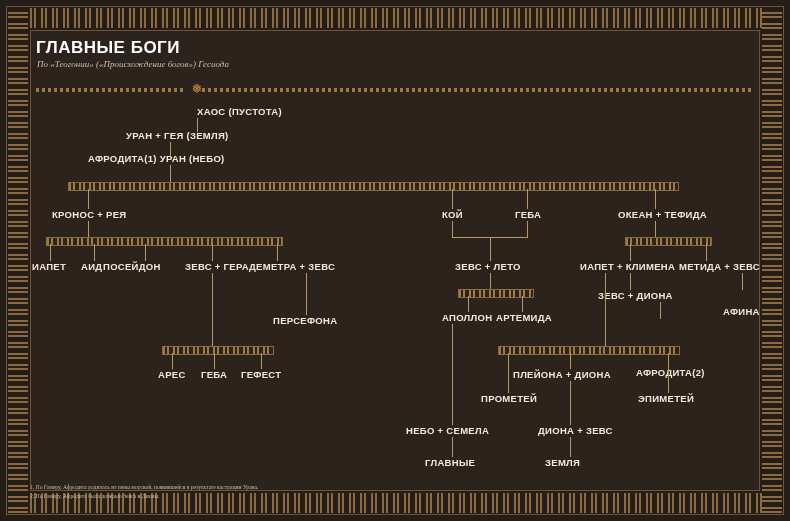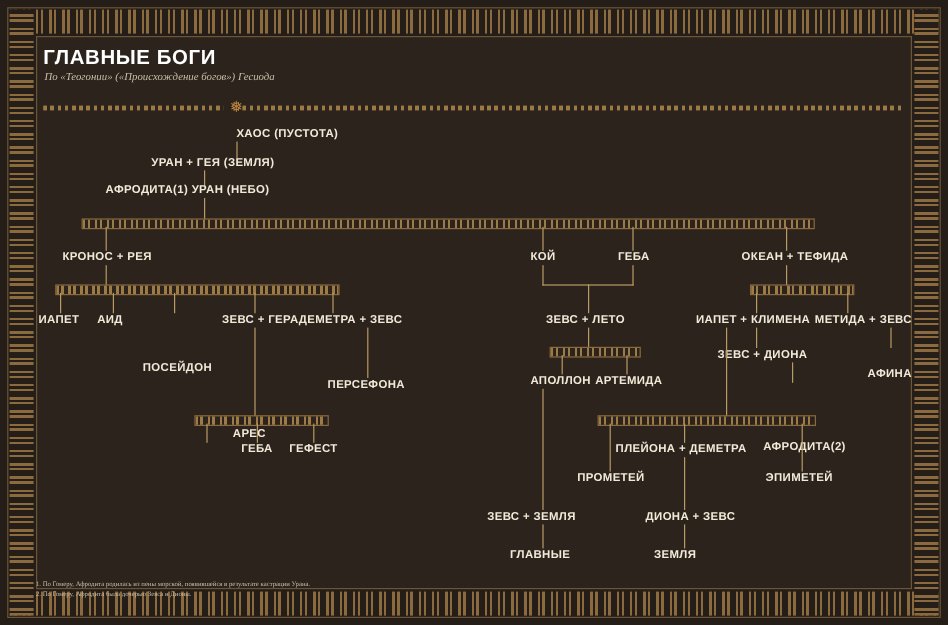--- a/index.html
+++ b/index.html
@@ -95,33 +95,33 @@
     <div class="vline" style="left:58px;top:191px;height:17px;"></div>
     <div class="bar" style="left:16px;top:207px;width:235px;"></div>
     <div class="vline" style="left:20px;top:214px;height:17px;"></div>
     <div class="vline" style="left:64px;top:214px;height:17px;"></div>
     <div class="vline" style="left:115px;top:214px;height:17px;"></div>
     <div class="vline" style="left:182px;top:214px;height:17px;"></div>
     <div class="vline" style="left:247px;top:214px;height:17px;"></div>
 
     <div class="node" style="left:2px;top:231px;">ИАПЕТ</div>
     <div class="node" style="left:51px;top:231px;">АИД</div>
-    <div class="node" style="left:89px;top:231px;margin-top:40px;">ПОСЕЙДОН</div>
+    <div class="node" style="left:73px;top:231px;">ПОСЕЙДОН</div>
     <div class="node" style="left:155px;top:231px;">ЗЕВС + ГЕРА</div>
     <div class="node" style="left:219px;top:231px;">ДЕМЕТРА + ЗЕВС</div>
 
     <div class="vline" style="left:276px;top:243px;height:42px;"></div>
     <div class="node" style="left:243px;top:285px;">ПЕРСЕФОНА</div>
 
     <div class="vline" style="left:182px;top:243px;height:74px;"></div>
     <div class="bar" style="left:132px;top:316px;width:110px;"></div>
     <div class="vline" style="left:142px;top:323px;height:16px;"></div>
     <div class="vline" style="left:184px;top:323px;height:16px;"></div>
     <div class="vline" style="left:231px;top:323px;height:16px;"></div>
-    <div class="node" style="left:128px;top:326px;margin-left:36px;">АРЕС</div>
+    <div class="node" style="left:128px;top:339px;">АРЕС</div>
     <div class="node" style="left:171px;top:339px;">ГЕБА</div>
     <div class="node" style="left:211px;top:339px;">ГЕФЕСТ</div>
 
     <div class="vline" style="left:422px;top:191px;height:17px;"></div>
     <div class="vline" style="left:497px;top:191px;height:17px;"></div>
     <div class="hline" style="left:422px;top:207px;width:76px;"></div>
     <div class="vline" style="left:460px;top:207px;height:24px;"></div>
     <div class="node" style="left:425px;top:231px;">ЗЕВС + ЛЕТО</div>
     <div class="vline" style="left:460px;top:243px;height:17px;"></div>
     <div class="bar" style="left:428px;top:259px;width:74px;"></div>
@@ -144,31 +144,31 @@
     <div class="node" style="left:568px;top:260px;">ЗЕВС + ДИОНА</div>
     <div class="vline" style="left:630px;top:272px;height:17px;"></div>
     <div class="node" style="left:606px;top:289px;margin-top:48px;">АФРОДИТА(2)</div>
 
     <div class="vline" style="left:575px;top:243px;height:74px;"></div>
     <div class="bar" style="left:468px;top:316px;width:180px;"></div>
     <div class="vline" style="left:540px;top:323px;height:16px;"></div>
     <div class="vline" style="left:478px;top:323px;height:40px;"></div>
     <div class="vline" style="left:638px;top:323px;height:40px;"></div>
 
-    <div class="node" style="left:483px;top:339px;">ПЛЕЙОНА + ДЕМЕТРА</div>
+    <div class="node" style="left:483px;top:339px;">ПЛЕЙОНА + ДИОНА</div>
     <div class="node" style="left:451px;top:363px;">ПРОМЕТЕЙ</div>
     <div class="node" style="left:608px;top:363px;">ЭПИМЕТЕЙ</div>
 
     <div class="vline" style="left:540px;top:351px;height:44px;"></div>
     <div class="node" style="left:508px;top:395px;">ДИОНА + ЗЕВС</div>
     <div class="vline" style="left:540px;top:407px;height:20px;"></div>
     <div class="node" style="left:515px;top:427px;">ЗЕМЛЯ</div>
 
     <div class="vline" style="left:422px;top:294px;height:101px;"></div>
-    <div class="node" style="left:376px;top:395px;">ЗЕВС + ЗЕМЛЯ</div>
+    <div class="node" style="left:376px;top:395px;">НЕБО + СЕМЕЛА</div>
     <div class="vline" style="left:422px;top:407px;height:20px;"></div>
     <div class="node" style="left:395px;top:427px;">ГЛАВНЫЕ</div>
 
   </div>
 
   <div class="notes">
     <div>1. По Гомеру, Афродита родилась из пены морской, появившейся в результате кастрации Урана.</div>
     <div>2. По Гомеру, Афродита была дочерью Зевса и Дионы.</div>
   </div>
 

